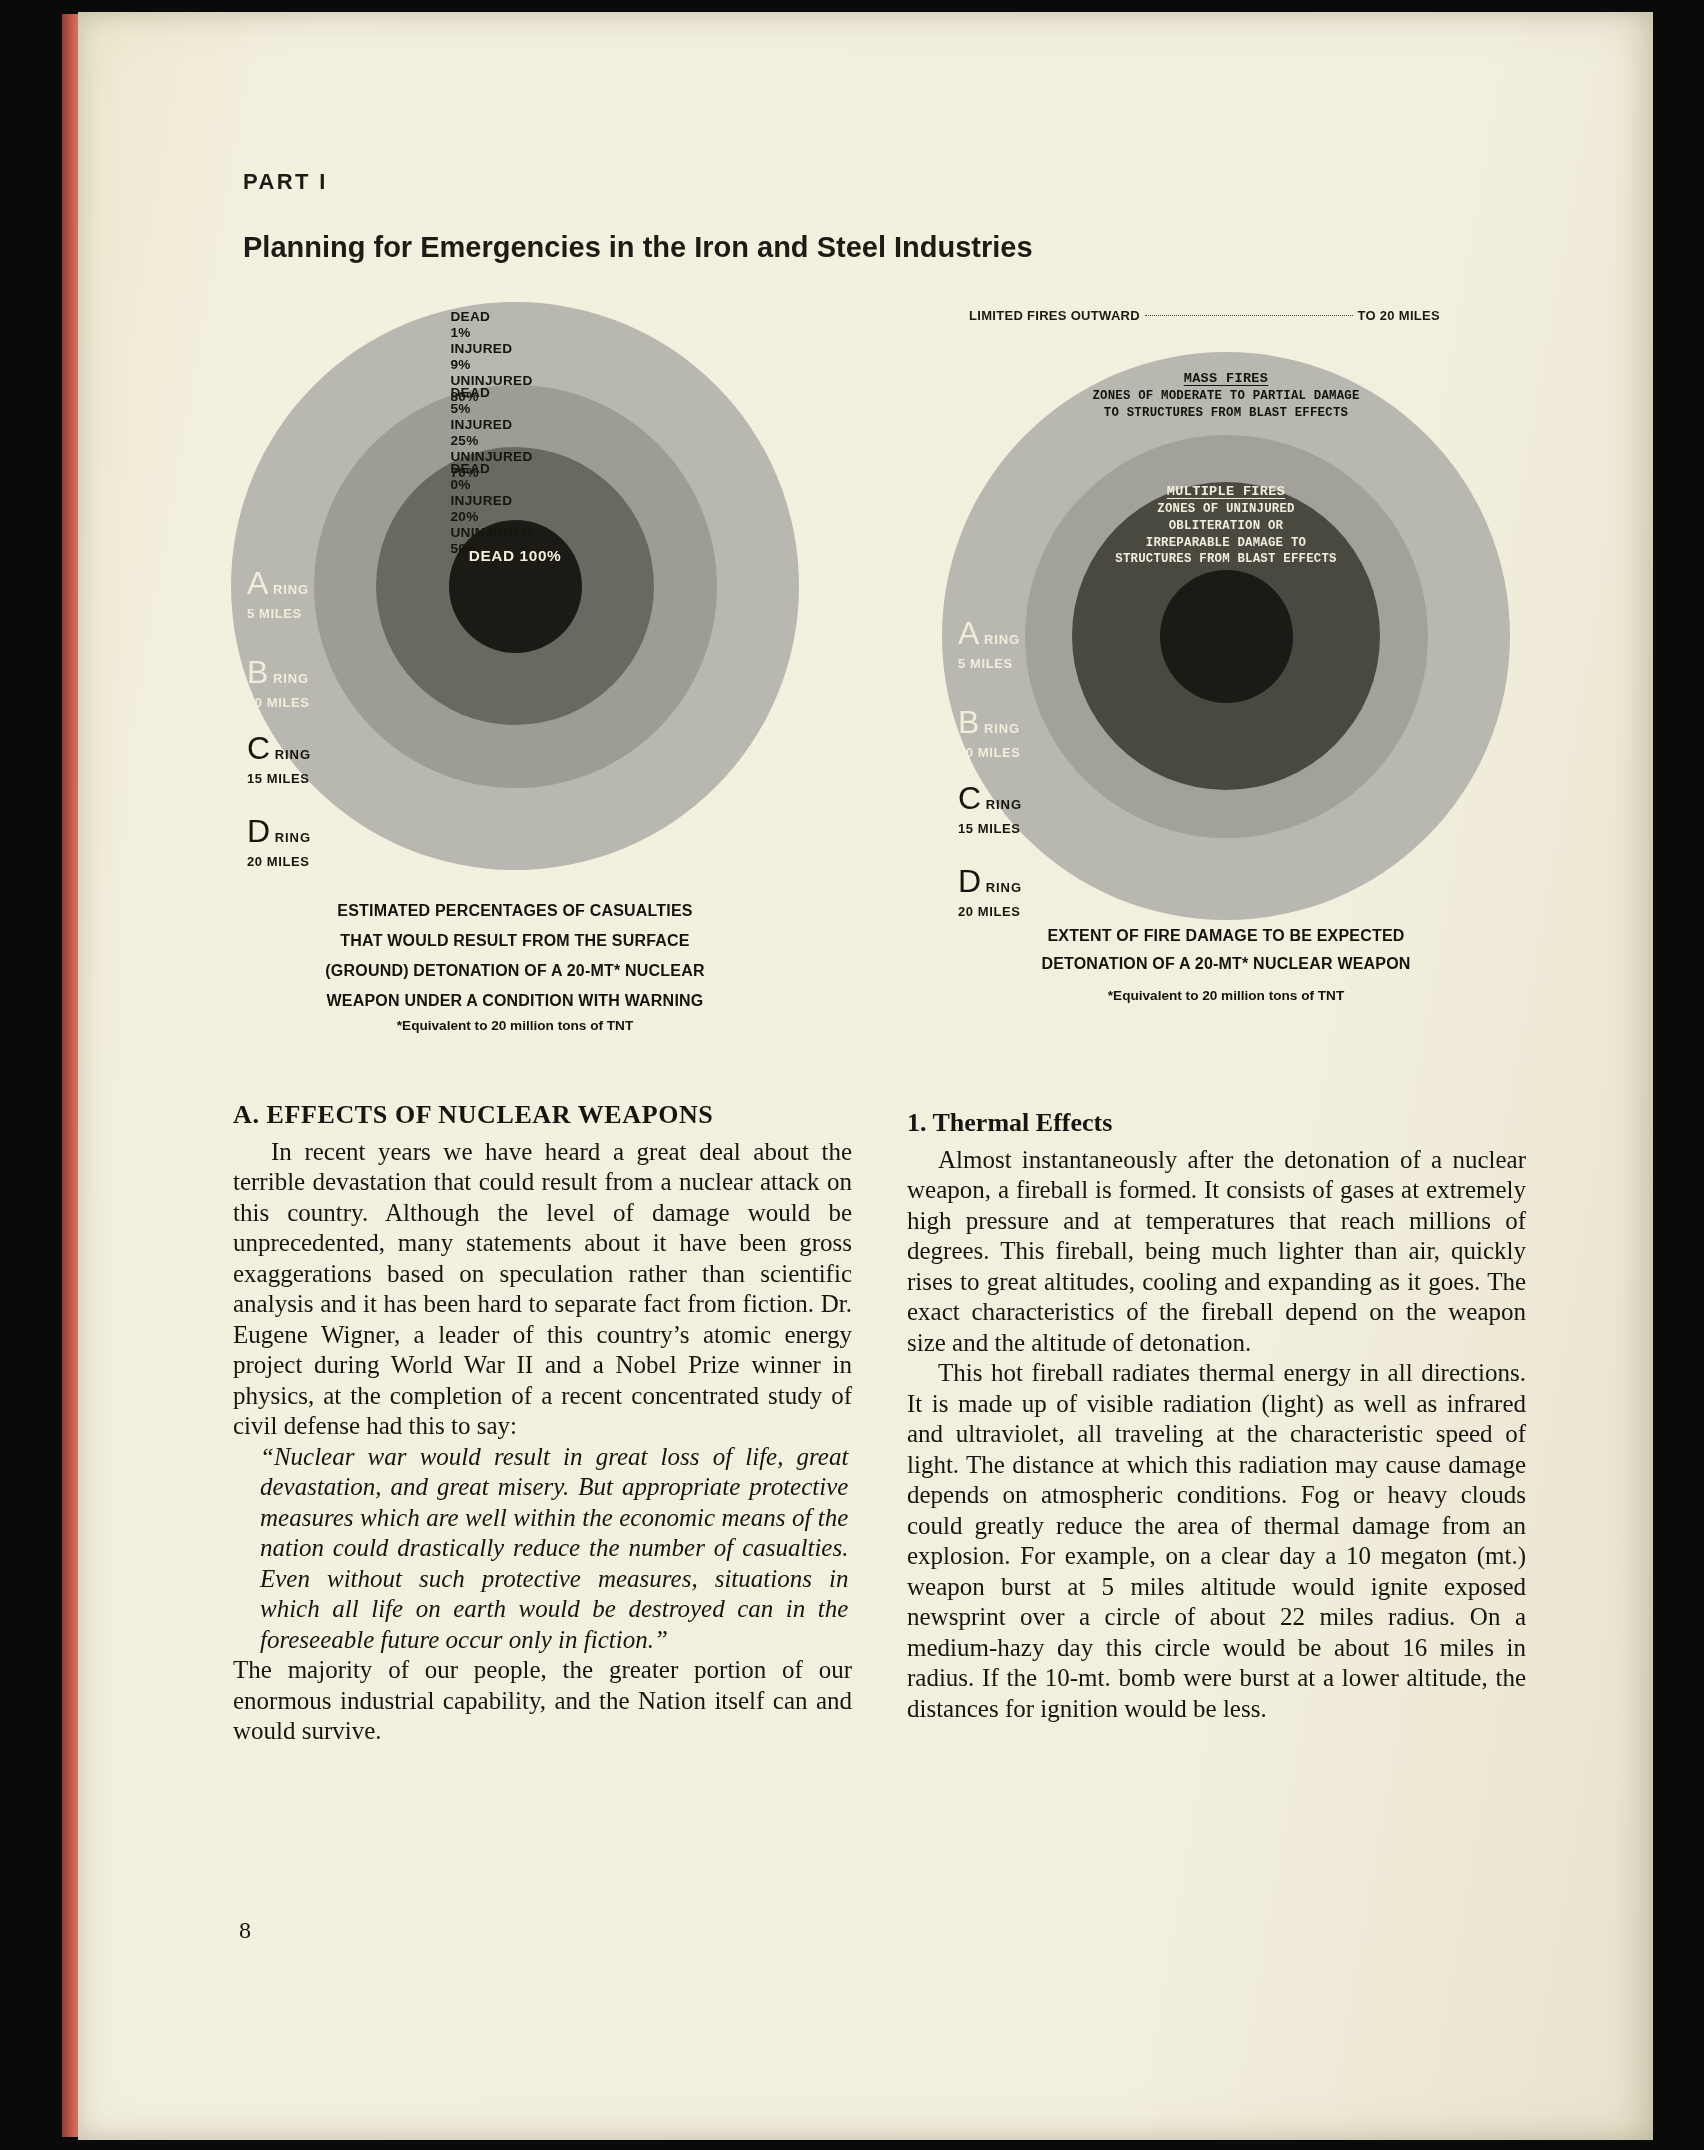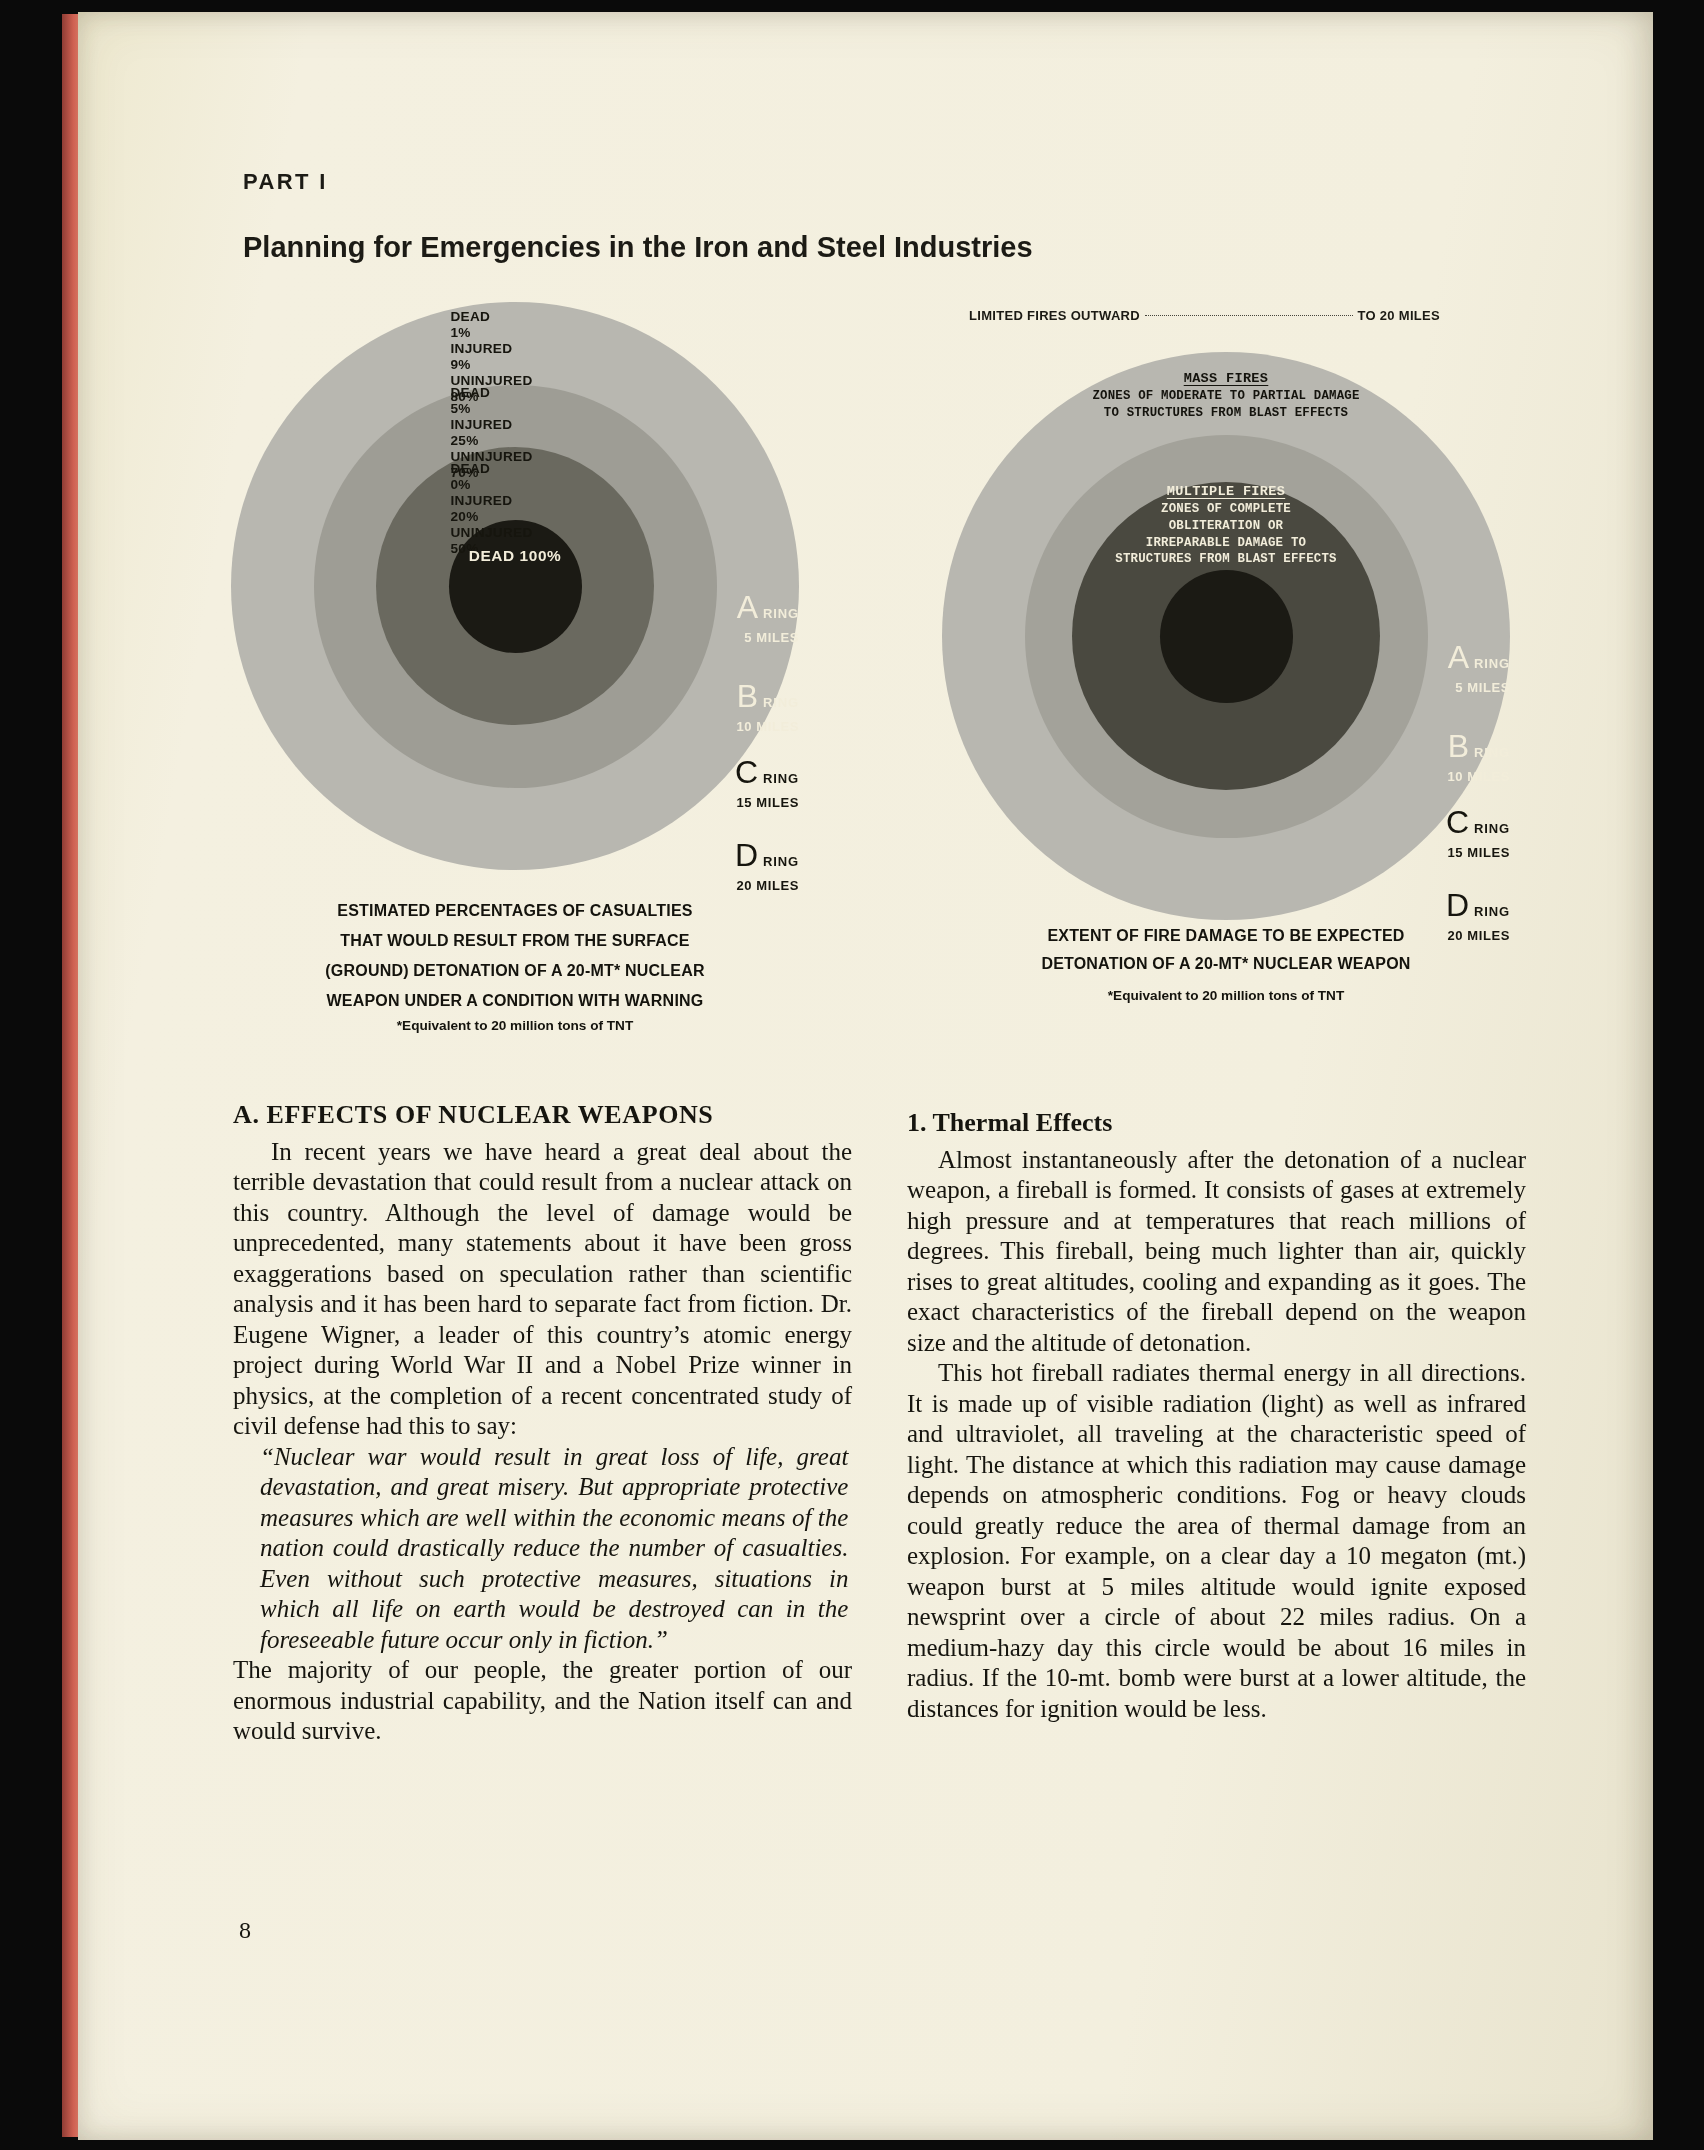--- a/index.html
+++ b/index.html
@@ -28,21 +28,21 @@
   .r-ring-b{left:130px;top:130px;width:308px;height:308px;background:#4a4940;}
   .ring-a{left:218px;top:218px;width:133px;height:133px;background:#1b1a14;}
 
   .band{position:absolute;left:0;width:100%;}
   .band-in{width:129px;margin:0 auto;}
   .crow{display:flex;justify-content:space-between;font-size:13.6px;font-weight:700;line-height:16px;color:#16150e;letter-spacing:0.3px;flex-direction:column;}
   .band-1{top:7px;} .band-2{top:83px;} .band-3{top:159px;}
 
   .dead100{position:absolute;top:245px;left:0;right:0;text-align:center;color:#f2edda;font-size:15.4px;font-weight:700;letter-spacing:0.6px;}
 
-  .ring-label{position:absolute;left:16px;right:0;text-align:right;margin-top:24px;}
+  .ring-label{position:absolute;left:16px;right:0;text-align:left;}
   .rl1{line-height:31px;white-space:nowrap;}
   .letter{font-size:32px;font-weight:400;}
   .word{font-size:13px;font-weight:700;margin-left:4.7px;letter-spacing:0.9px;}
   .miles{font-size:13px;font-weight:700;letter-spacing:0.6px;line-height:15px;}
   .lt{color:#f2edda;} .dk{color:#16150e;}
   .pos-a{top:266px;} .pos-b{top:355px;} .pos-c{top:431px;} .pos-d{top:514px;}
 
   .fire-top{position:absolute;top:-44px;left:27px;right:70px;display:flex;align-items:center;font-size:13px;font-weight:700;color:#1b1a14;letter-spacing:0.3px;white-space:nowrap;}
   .leader{flex:1;border-top:1.2px dotted #45443c;margin:0 4.7px;}
 
@@ -177,21 +177,21 @@
       <div class="circle ring-a"></div>
 
       <div class="zone zone-outer">
         <div class="zone-title">MASS FIRES</div>
         <div class="zone-line">ZONES OF MODERATE TO PARTIAL DAMAGE</div>
         <div class="zone-line">TO STRUCTURES FROM BLAST EFFECTS</div>
       </div>
 
       <div class="zone zone-inner">
         <div class="zone-title">MULTIPLE FIRES</div>
-        <div class="zone-line">ZONES OF COMPLETE</div>
+        <div class="zone-line">ZONES OF UNINJURED</div>
         <div class="zone-line">OBLITERATION OR</div>
         <div class="zone-line">IRREPARABLE DAMAGE TO</div>
         <div class="zone-line">STRUCTURES FROM BLAST EFFECTS</div>
       </div>
 
       <div class="ring-label lt pos-a">
         <div class="rl1"><span class="letter">A</span><span class="word">RING</span></div>
         <div class="miles">5 MILES</div>
       </div>
       <div class="ring-label lt pos-b">

